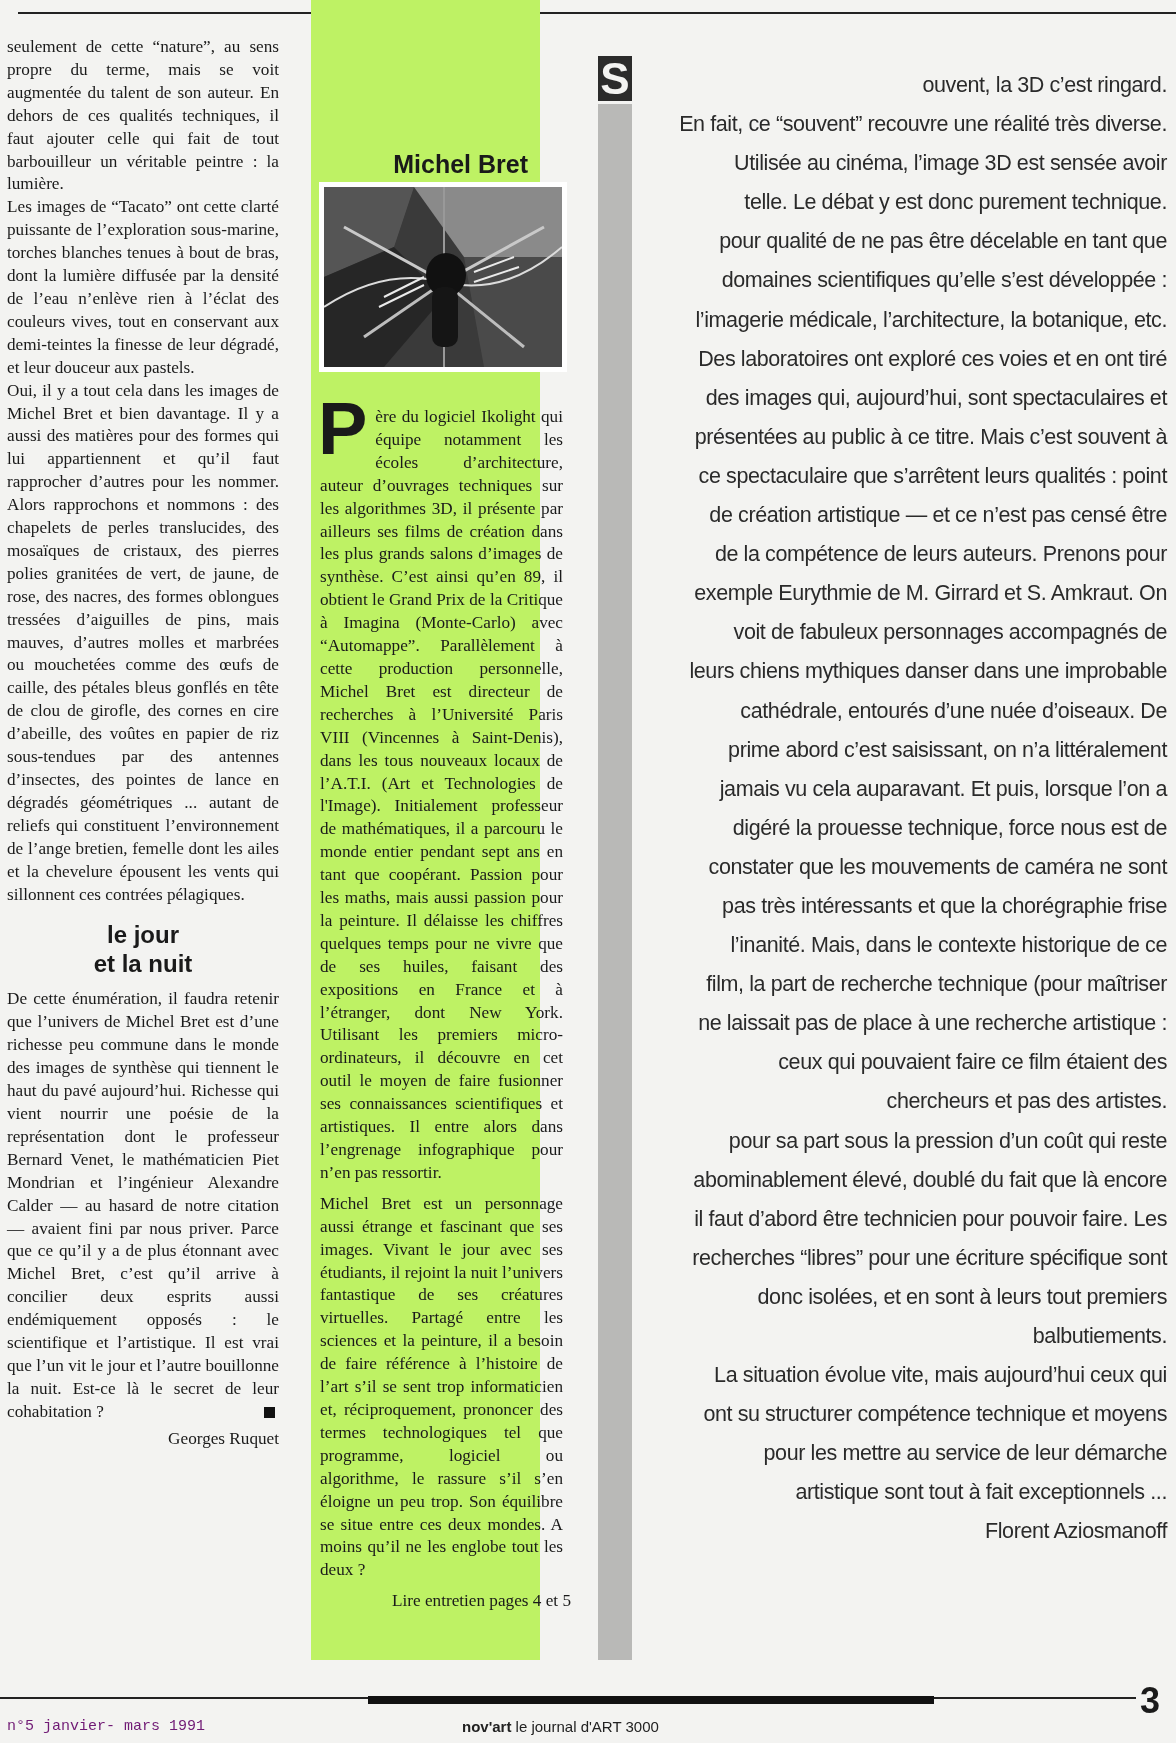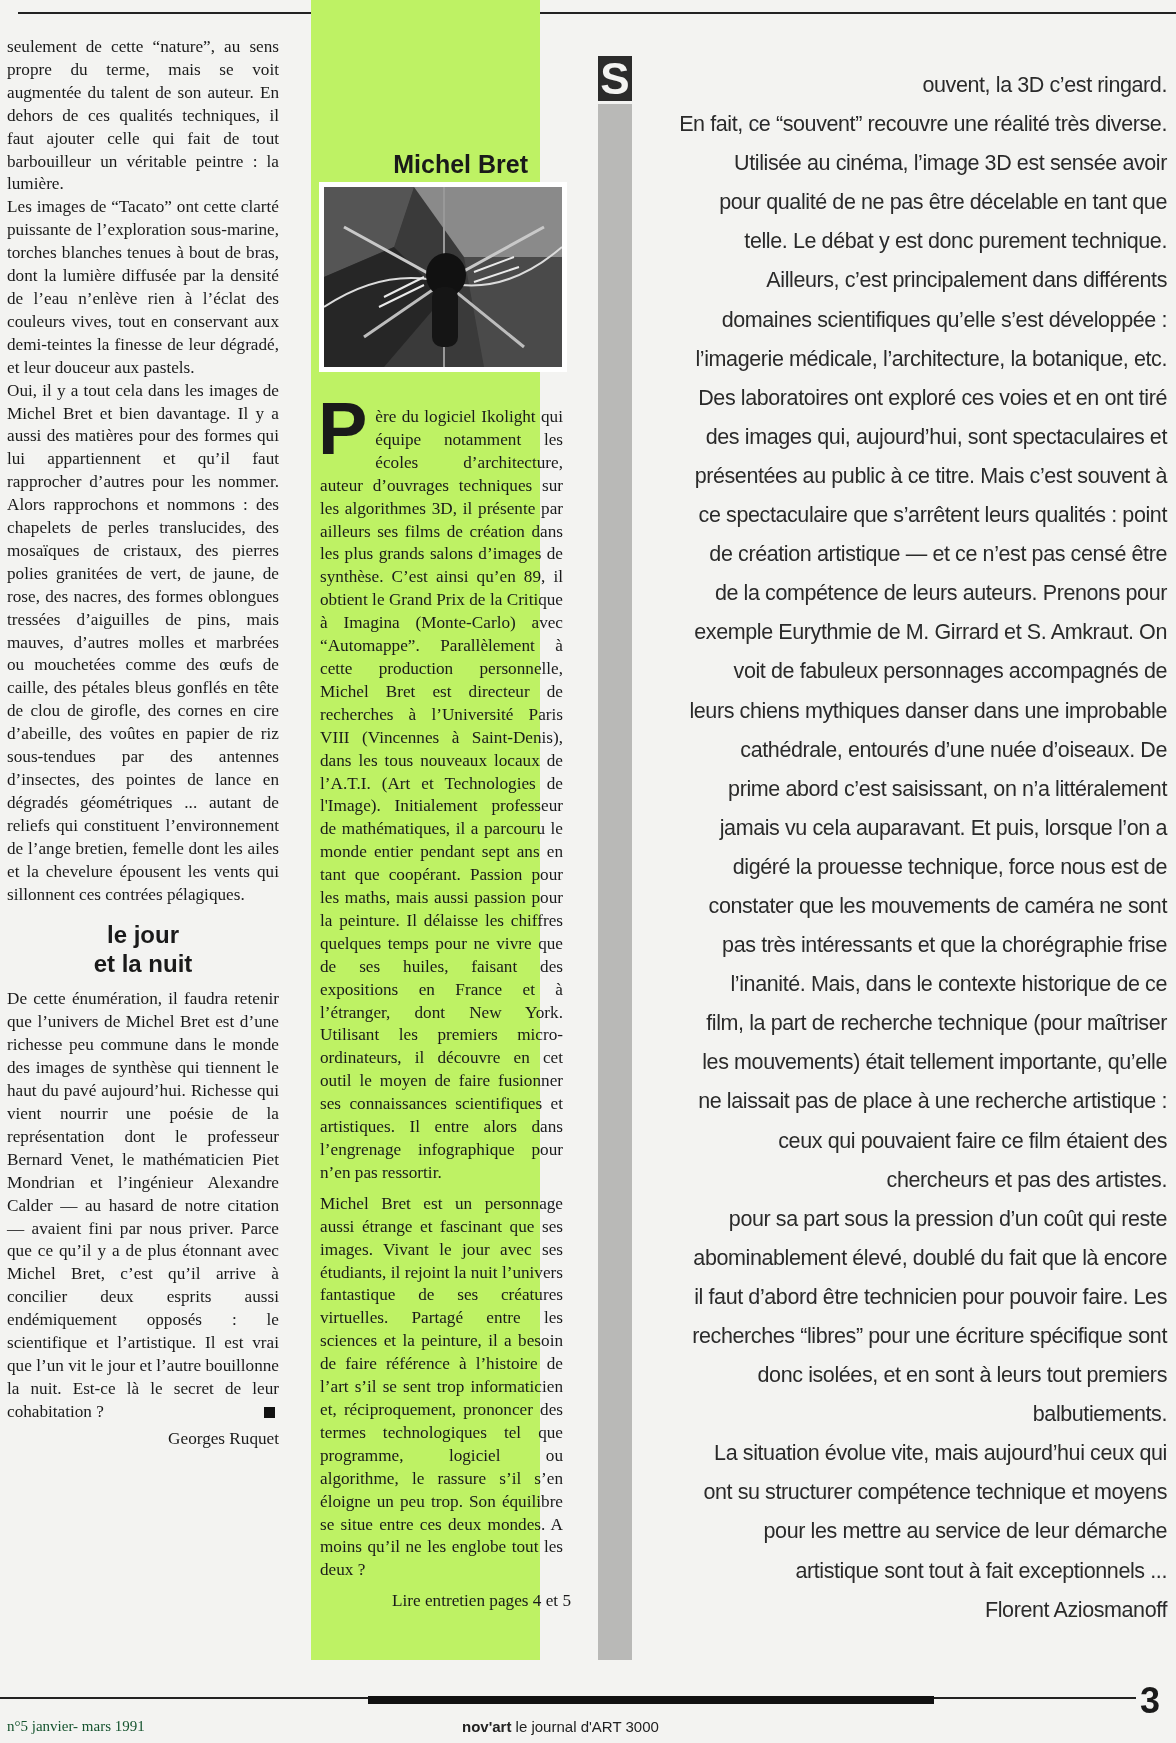--- a/index.html
+++ b/index.html
@@ -63,21 +63,21 @@
     font-family: "Liberation Sans", sans-serif; font-size: 21.5px; line-height: 39.1px;
     text-align: right; color: #2a2a2a; letter-spacing: -0.4px;
   }
   .col-right .first { text-align: right; margin-left: -2px; }
   .col-right p { margin: 0; }
   .col-right .author { text-align: right; }
 
   
   .footer-rule-thin { position: absolute; left: 0; right: 40px; top: 1697px; height: 2px; background: #222; }
   .footer-rule-thick { position: absolute; left: 368px; width: 566px; top: 1696px; height: 8px; background: #111; }
-  .footer-issue { position: absolute; left: 7px; top: 1718px; font-family: Liberation Serif, serif; font-size: 15px; color: #14532d; }
+  .footer-issue { position: absolute; left: 7px; top: 1718px; font-family: Liberation Mono, monospace; font-size: 15px; color: #701a75; }
   .footer-journal { position: absolute; left: 462px; top: 1718px; font-family: "Liberation Sans", sans-serif; font-size: 15px; color: #222; }
   .footer-journal b { font-weight: 700; }
   .page-number { position: absolute; right: 16px; top: 1680px; font-family: "Liberation Sans", sans-serif; font-weight: 900; font-size: 36px; }
 </style>
 </head>
 <body>
 
 <div class="rule-top"></div>
 
 <div class="col-left">
@@ -119,43 +119,41 @@
 </div>
 
 <div class="dropcap-s">S</div>
 <div class="graybar"></div>
 
 <div class="col-right">
   <p class="first">ouvent, la 3D c’est ringard.</p>
   <div id="right-lines">
       <p>En fait, ce “souvent” recouvre une réalité très diverse.</p>
       <p>Utilisée au cinéma, l’image 3D est sensée avoir</p>
+      <p>telle. Le débat y est donc purement technique.</p>
       <p>pour qualité de ne pas être décelable en tant que</p>
-      <p>telle. Le débat y est donc purement technique.</p>
-      <p>Ailleurs, c’est principalement dans différents</p>
       <p>domaines scientifiques qu’elle s’est développée :</p>
       <p>l’imagerie médicale, l’architecture, la botanique, etc.</p>
       <p>Des laboratoires ont exploré ces voies et en ont tiré</p>
       <p>des images qui, aujourd’hui, sont spectaculaires et</p>
       <p>présentées au public à ce titre. Mais c’est souvent à</p>
       <p>ce spectaculaire que s’arrêtent leurs qualités : point</p>
       <p>de création artistique — et ce n’est pas censé être</p>
       <p>de la compétence de leurs auteurs. Prenons pour</p>
       <p>exemple Eurythmie de M. Girrard et S. Amkraut. On</p>
       <p>voit de fabuleux personnages accompagnés de</p>
       <p>leurs chiens mythiques danser dans une improbable</p>
       <p>cathédrale, entourés d’une nuée d’oiseaux. De</p>
       <p>prime abord c’est saisissant, on n’a littéralement</p>
       <p>jamais vu cela auparavant. Et puis, lorsque l’on a</p>
       <p>digéré la prouesse technique, force nous est de</p>
       <p>constater que les mouvements de caméra ne sont</p>
       <p>pas très intéressants et que la chorégraphie frise</p>
       <p>l’inanité. Mais, dans le contexte historique de ce</p>
       <p>film, la part de recherche technique (pour maîtriser</p>
-      <p>les mouvements) était tellement importante, qu’elle</p>
       <p>ne laissait pas de place à une recherche artistique :</p>
       <p>ceux qui pouvaient faire ce film étaient des</p>
       <p>chercheurs et pas des artistes.</p>
       <p>pour sa part sous la pression d’un coût qui reste</p>
       <p>abominablement élevé, doublé du fait que là encore</p>
       <p>il faut d’abord être technicien pour pouvoir faire. Les</p>
       <p>recherches “libres” pour une écriture spécifique sont</p>
       <p>donc isolées, et en sont à leurs tout premiers</p>
       <p>balbutiements.</p>
       <p>La situation évolue vite, mais aujourd’hui ceux qui</p>

